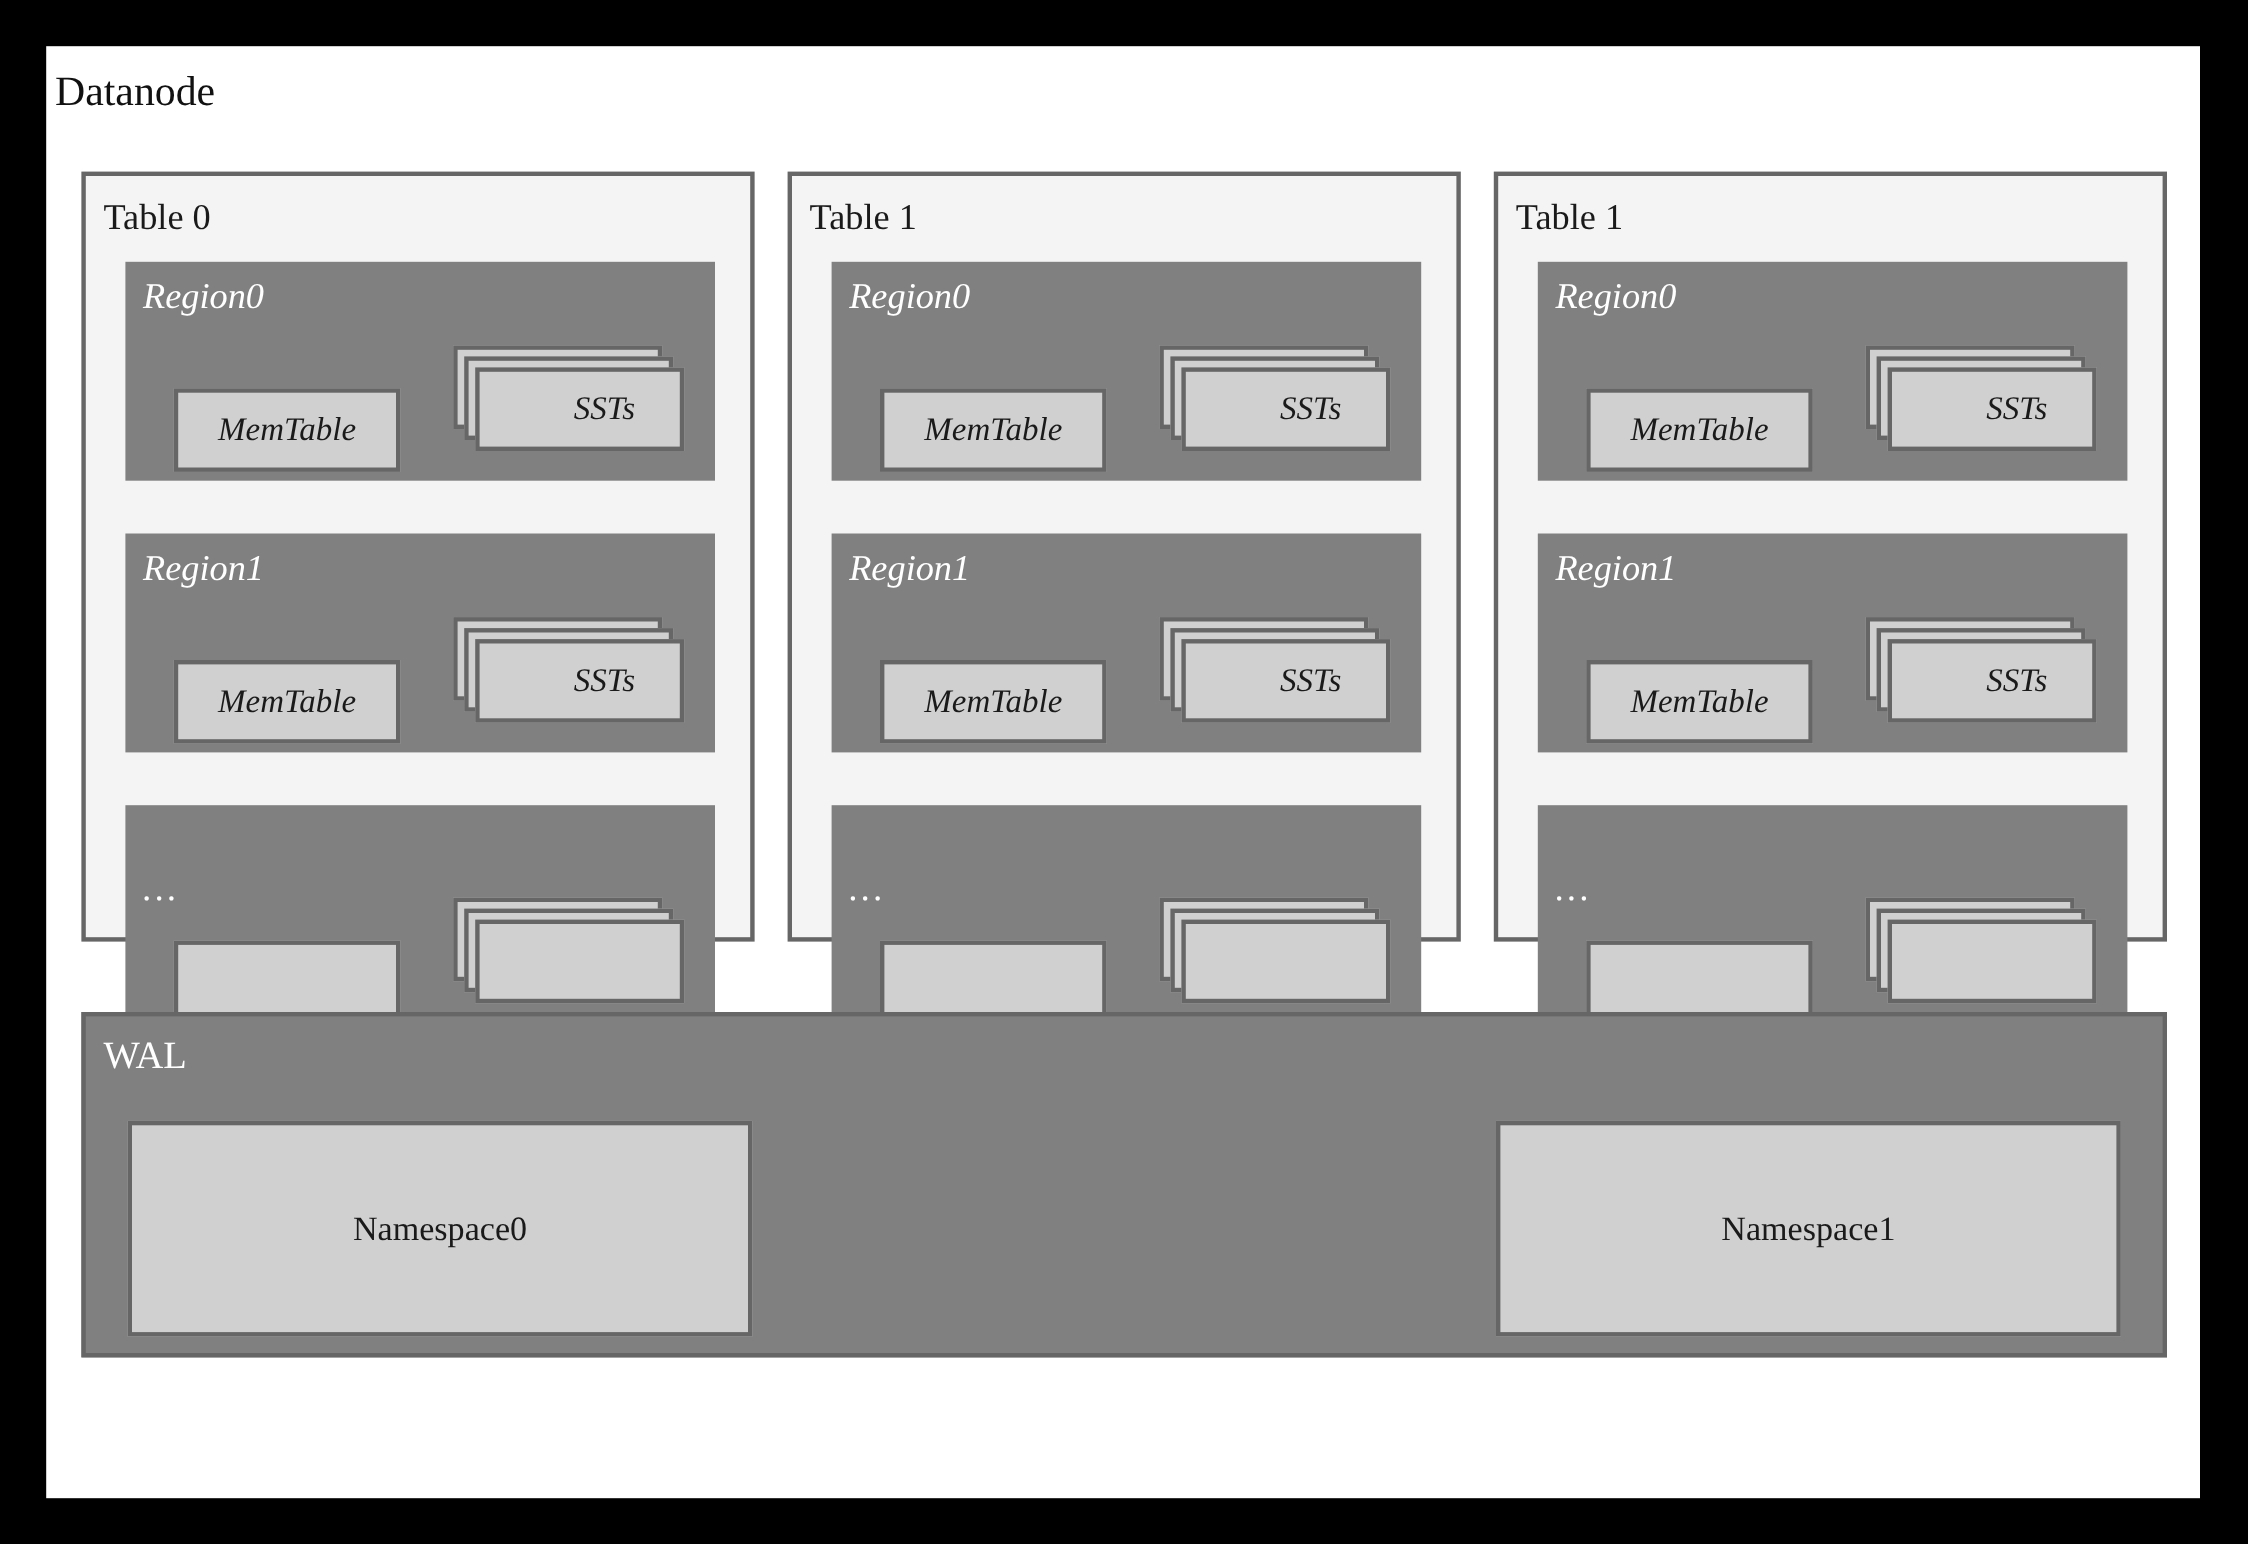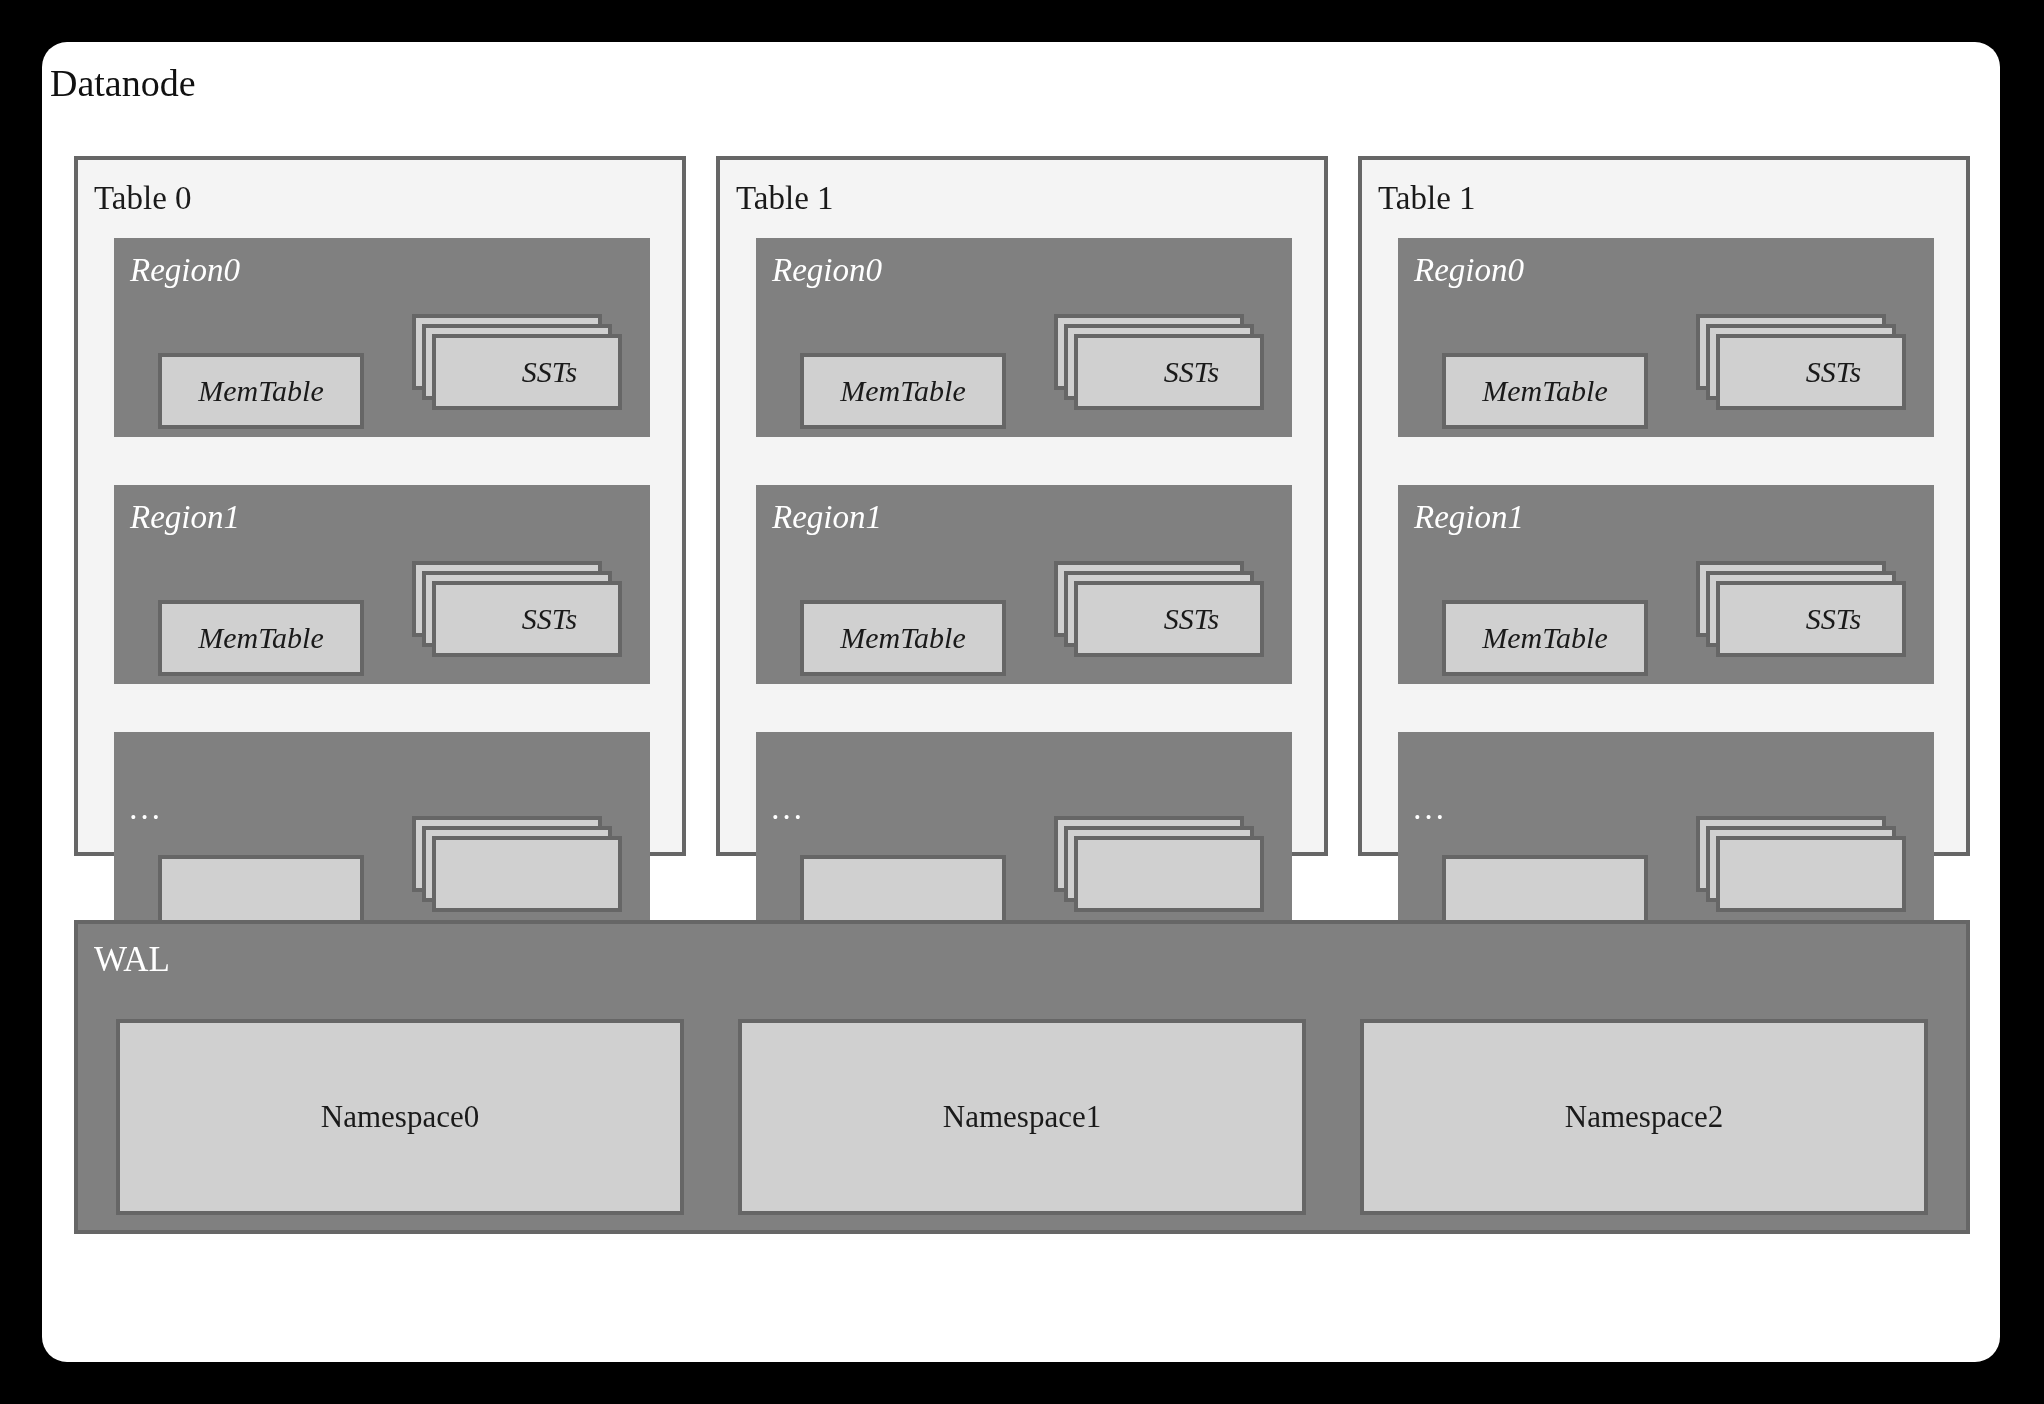--- a/index.html
+++ b/index.html
@@ -14,21 +14,20 @@
   }
 
   
   .card {
     position: absolute;
     left: 42px;
     top: 42px;
     width: 1958px;
     height: 1320px;
     background: #ffffff;
-    border-radius: 25px;
   }
 
   
   .page-title {
     position: absolute;
     left: 8px;
     top: 22px;
     font-size: 38px;
     color: #111111;
     line-height: 1;
@@ -340,17 +339,16 @@
       </div>
     </div>
 
   </div>
 
   <div class="wal">
     <div class="wal-label">WAL</div>
     <div class="namespaces">
       <div class="namespace">Namespace0</div>
       <div class="namespace">Namespace1</div>
-      <div class="namespace">Namespace2</div>
     </div>
   </div>
 
 </div>
 
 </body></html>

